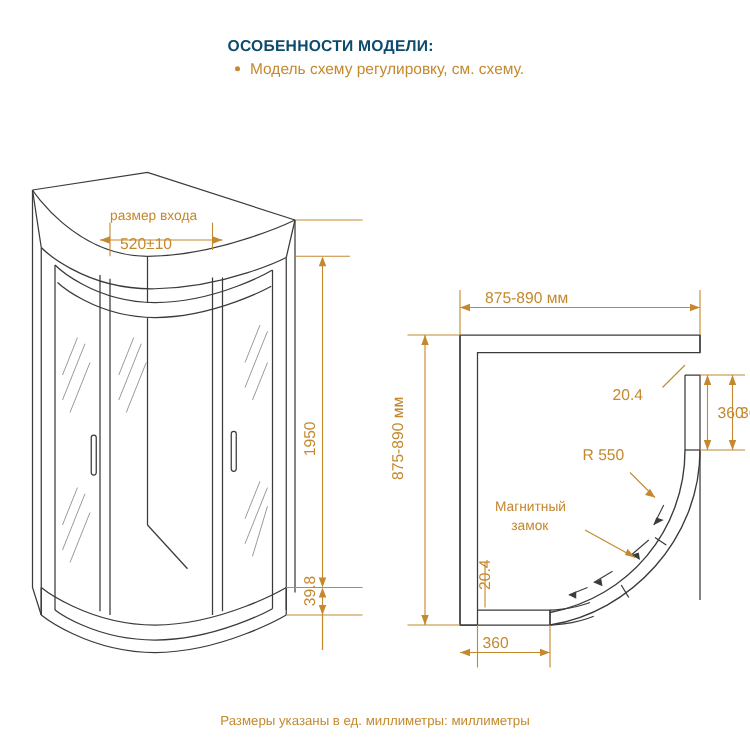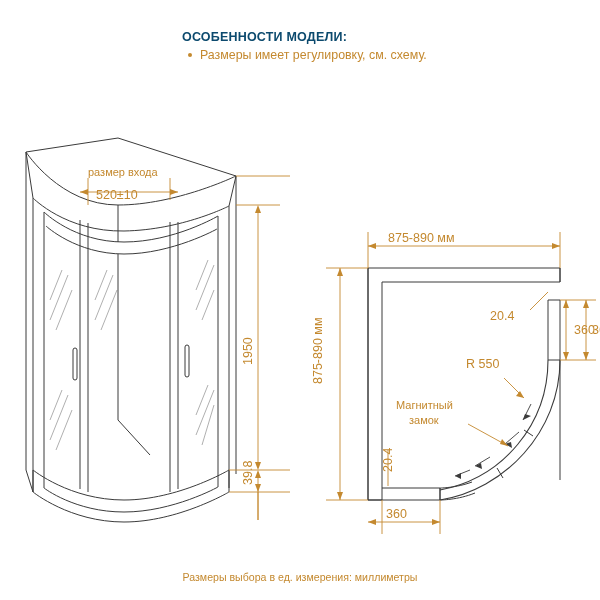--- a/index.html
+++ b/index.html
@@ -80,21 +80,21 @@
   }
 </style>
 </head>
 <body>
 
 <div id="page">
 
   <div class="header">
     <div class="header-title">ОСОБЕННОСТИ МОДЕЛИ:</div>
     <ul class="feature-list">
-      <li>Размеры имеет регулировку, см. схему.</li>
+      <li>Модель схему регулировку, см. схему.</li>
     </ul>
   </div>
 
   <svg width="600" height="600" viewBox="0 0 600 600">
 
     <g fill="none" stroke="#3b3b3b" stroke-width="1">
 
       <path d="M26,152 L26,470 L33,492" stroke="#3b3b3b"></path>
       <path d="M26,152 L118,138 L236,176" stroke="#3b3b3b"></path>
       <path d="M236,176 L236,474" stroke="#3b3b3b"></path>
@@ -262,14 +262,14 @@
     <text class="dim-text" x="490" y="320">20.4</text>
     <text class="dim-text" x="574" y="334">360</text>
     <text class="dim-text" x="592" y="334">360</text>
     <text class="dim-text" x="466" y="368">R 550</text>
     <text class="dim-text-small" x="396" y="409">Магнитный</text>
     <text class="dim-text-small" x="409" y="424">замок</text>
     <text class="dim-text" x="392" y="472" transform="rotate(-90 392 472)">20.4</text>
     <text class="dim-text" x="386" y="518">360</text>
   </svg>
 
-  <div class="footer-note">Размеры выбора в ед. измерения: миллиметры</div>
+  <div class="footer-note">Размеры указаны в ед. миллиметры: миллиметры</div>
 </div>
 
 </body></html>

